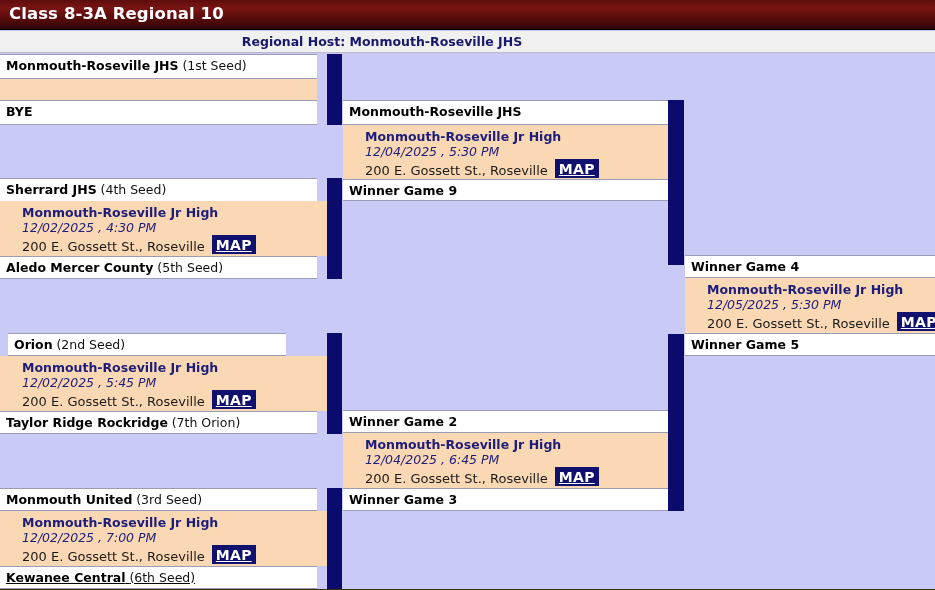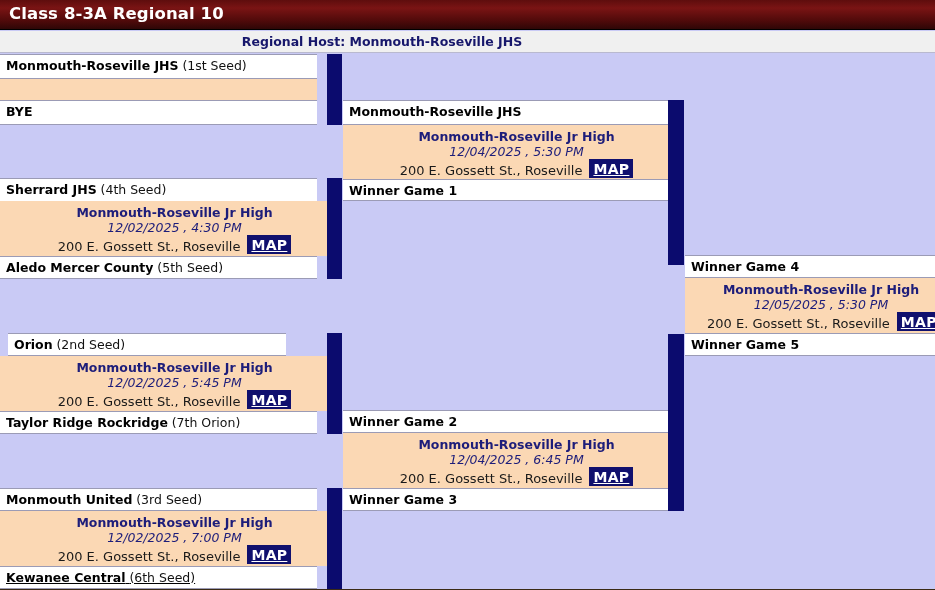--- a/index.html
+++ b/index.html
@@ -85,21 +85,20 @@
   .game-box {
     position: absolute;
     background: #fbd8b4;
     box-sizing: border-box;
     overflow: hidden;
   }
   .game-inner {
     padding: 4px 0 0 22px;
     line-height: 15px;
     white-space: nowrap;
-    text-align: center;
   }
   .game-site {
     font-weight: bold;
     font-size: 12.5px;
     color: #1d1d7a;
   }
   .game-when {
     font-style: italic;
     font-size: 12.5px;
     color: #1d1d7a;
@@ -219,21 +218,21 @@
     
   </div>
   <div class="game-box" style="left:343px; top:125px; width:325px; height:54px;">
     <div class="game-inner">
       <div class="game-site">Monmouth-Roseville Jr High</div>
       <div class="game-when">12/04/2025 , 5:30 PM</div>
       <div><span class="game-addr">200 E. Gossett St., Roseville</span><span class="map-badge">MAP</span></div>
     </div>
   </div>
   <div class="team-row" style="left:343px; top:179px; width:325px; height:22px;">
-    <span class="team-name">Winner Game 1</span>
+    <span class="team-name">Winner Game 9</span>
     
   </div>
 
   <div class="team-row" style="left:343px; top:410px; width:325px; height:23px;">
     <span class="team-name">Winner Game 2</span>
     
   </div>
   <div class="game-box" style="left:343px; top:433px; width:325px; height:55px;">
     <div class="game-inner">
       <div class="game-site">Monmouth-Roseville Jr High</div>

